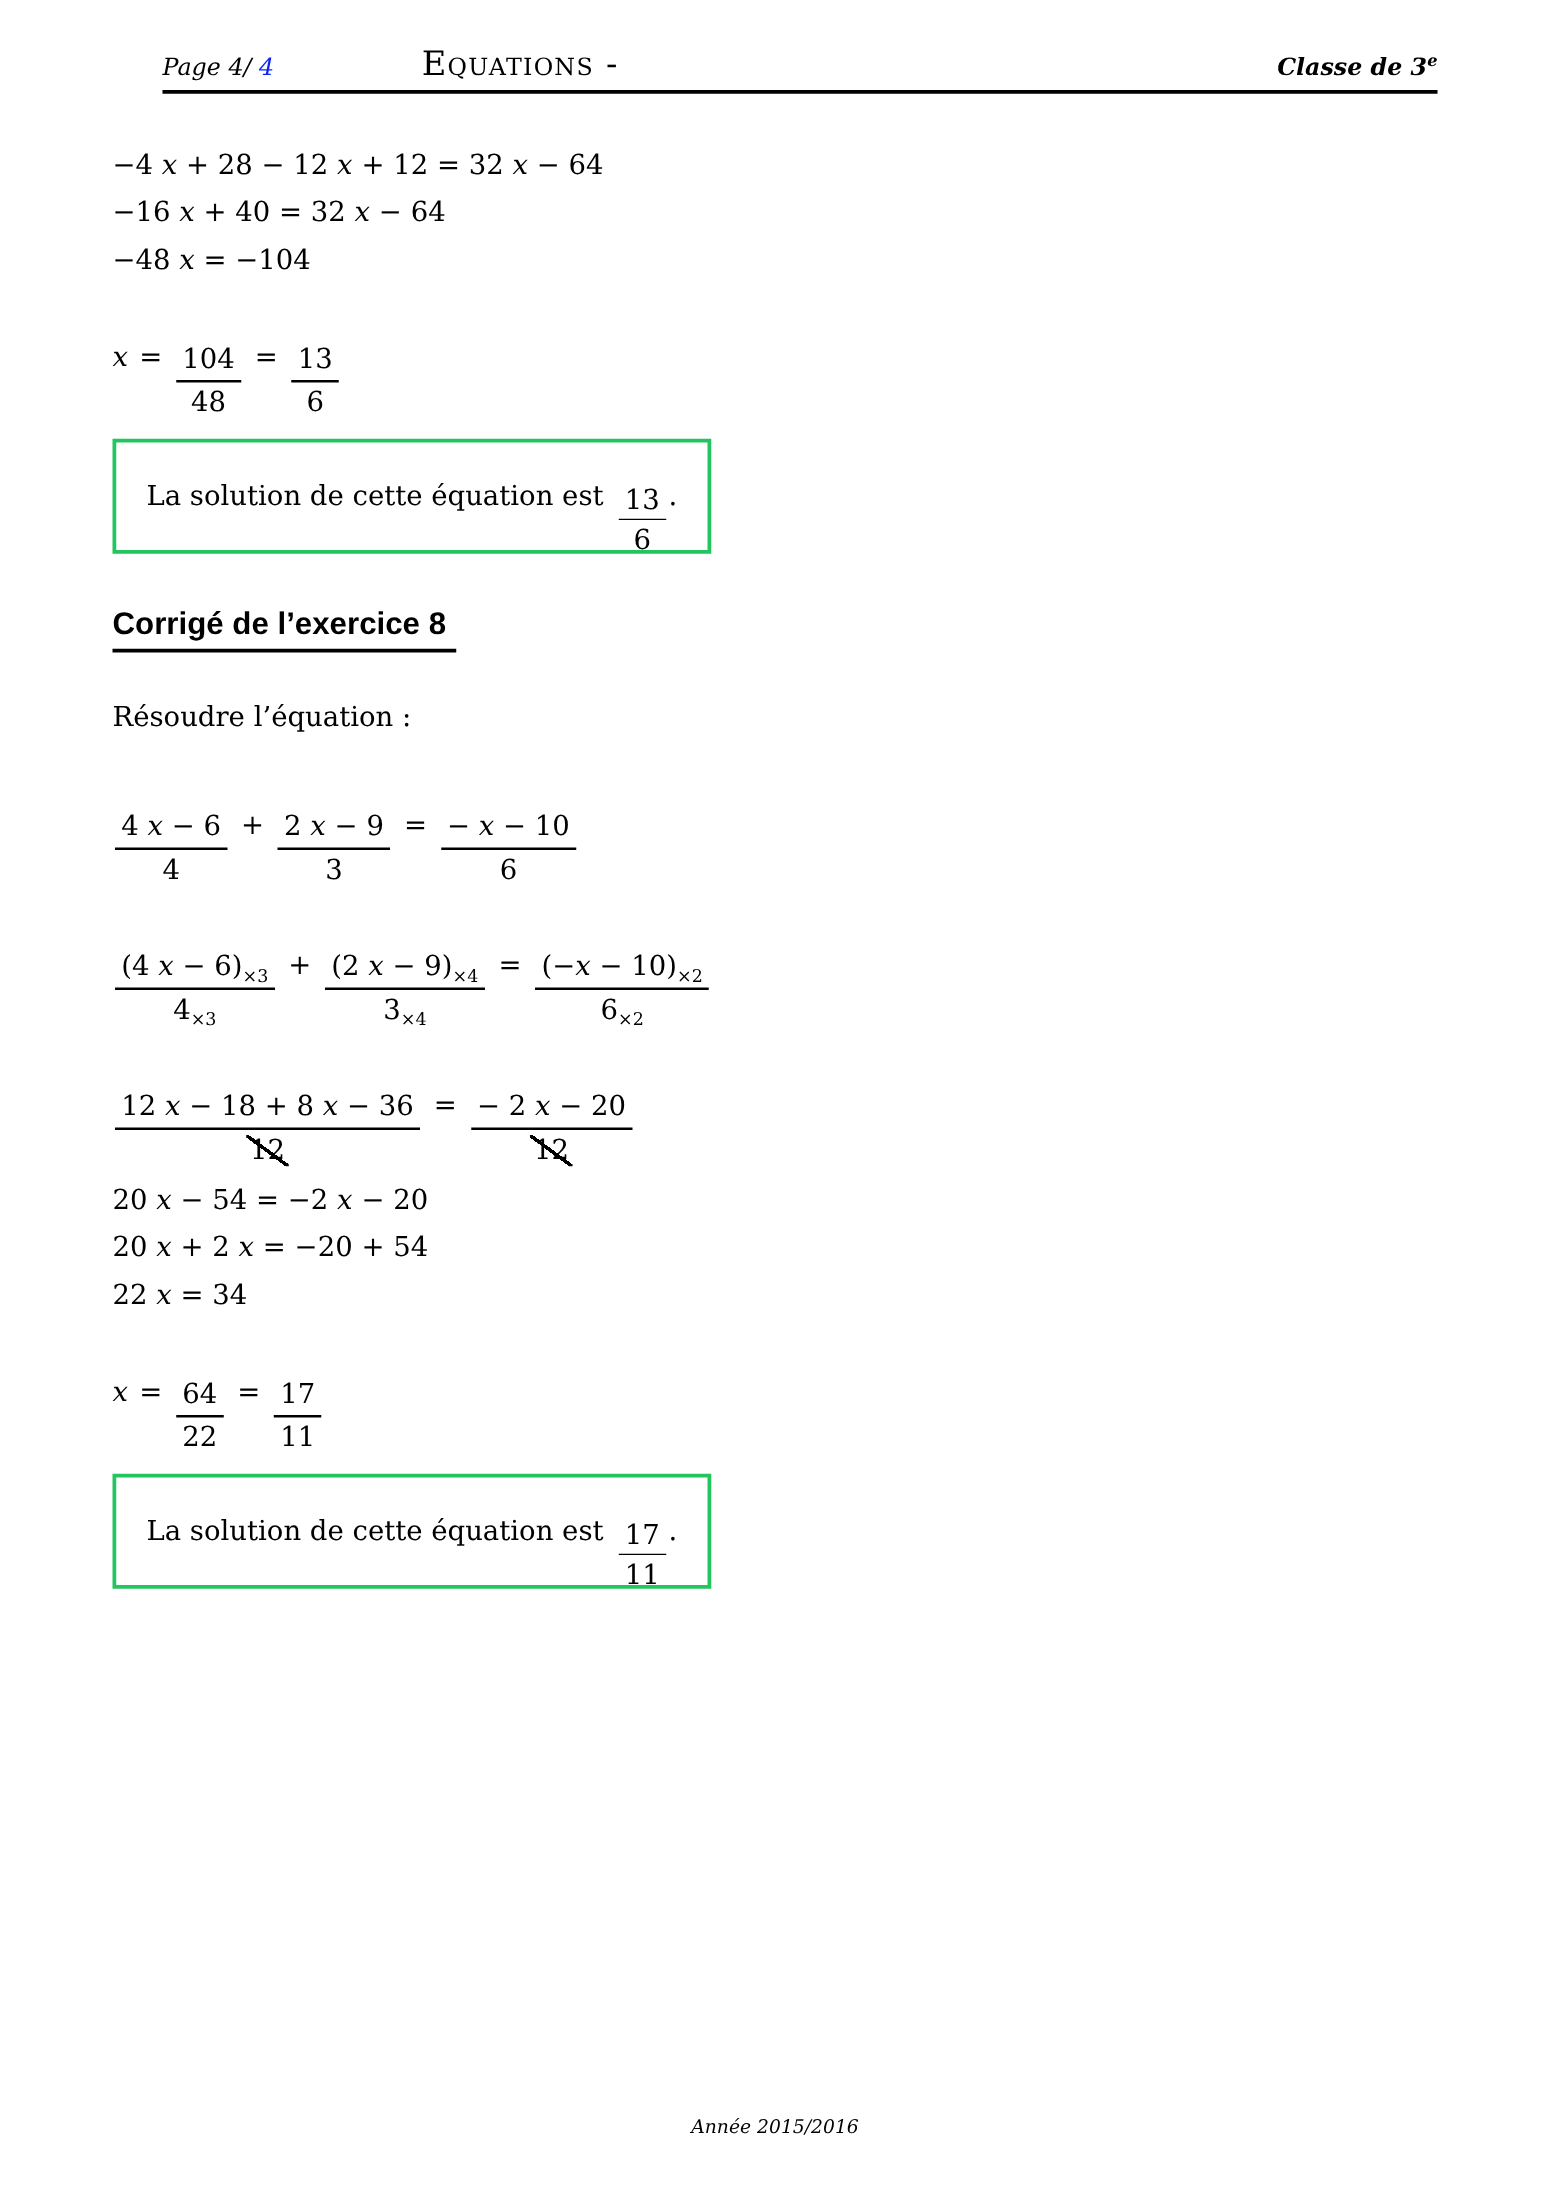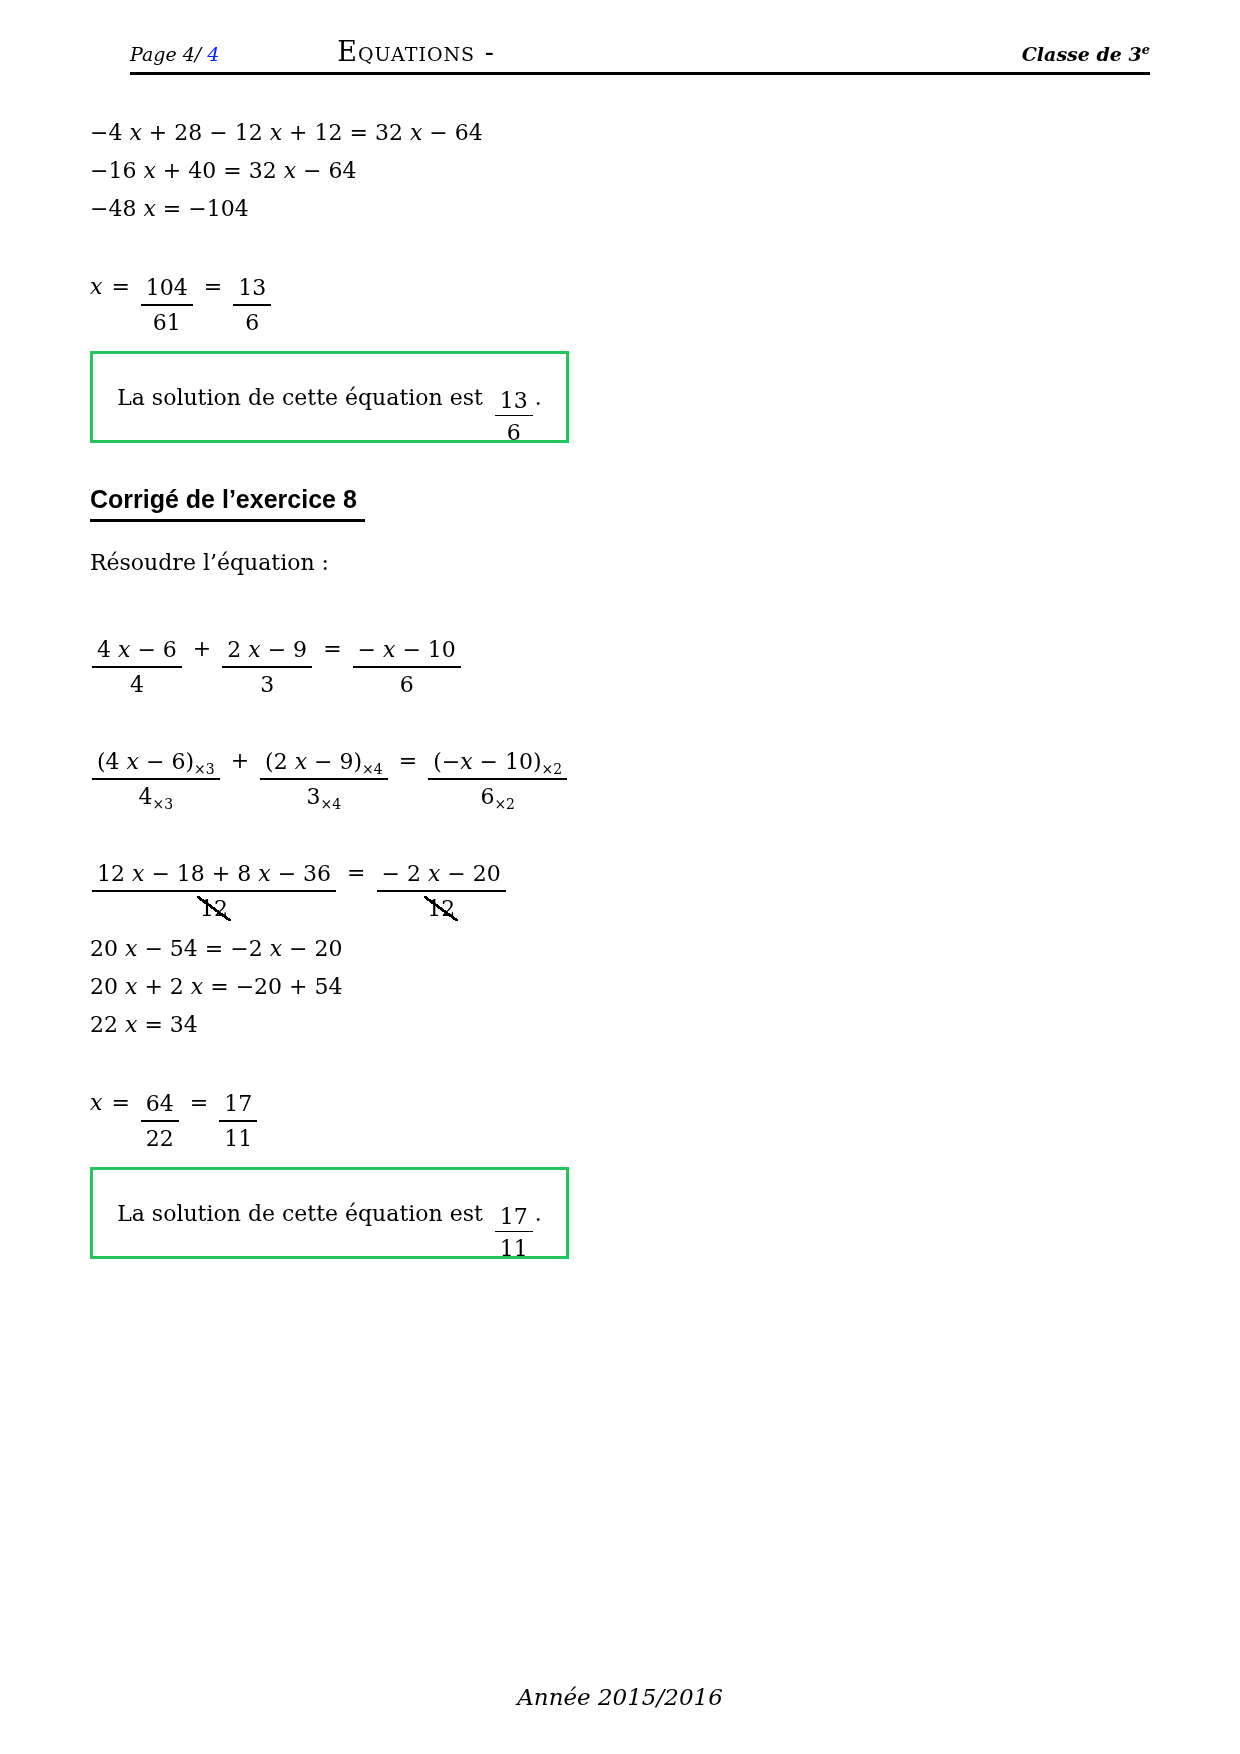--- a/index.html
+++ b/index.html
@@ -72,31 +72,31 @@
   .solution-box .box-text { margin-right: 10px; }
 
   
   .exercise-heading {
     display: inline-block;
     font-family: "Liberation Sans", sans-serif;
     font-weight: bold;
     font-size: 25px;
     border-bottom: 3px solid #000;
     padding: 0 8px 5px 0;
-    margin: 42px 0 8px;
+    margin: 42px 0 20px;
   }
   .intro { font-size: 22px; margin: 20px 0 24px; }
 
   
   .footer {
     position: absolute;
     left: 0; right: 0; bottom: 44px;
     text-align: center;
     font-style: italic;
-    font-size: 23px;
+    font-size: 15px;
   }
 </style>
 </head>
 <body>
 
 <div class="page">
 
   <div class="header">
     <span class="page-label"><span>Page 4/ </span><a class="page-link" id="page-link" style="color: rgb(11, 36, 251);">4</a></span>
     <span class="doc-title">Equations -</span>
@@ -107,21 +107,21 @@
 
     <p class="mline">−4 <i>x</i> + 28 − 12 <i>x</i> + 12 = 32 <i>x</i> − 64</p>
     <p class="mline">−16 <i>x</i> + 40 = 32 <i>x</i> − 64</p>
     <p class="mline">−48 <i>x</i> = −104</p>
 
     <div class="eqrow">
       <span><i>x</i></span>
       <span class="op">=</span>
       <span class="frac">
         <span class="num">104</span>
-        <span class="den">61</span>
+        <span class="den">48</span>
       </span>
       <span class="op">=</span>
       <span class="frac">
         <span class="num">13</span>
         <span class="den">6</span>
       </span>
     </div>
 
     <div class="solution-box">
       <span class="box-text">La solution de cette équation est</span>

